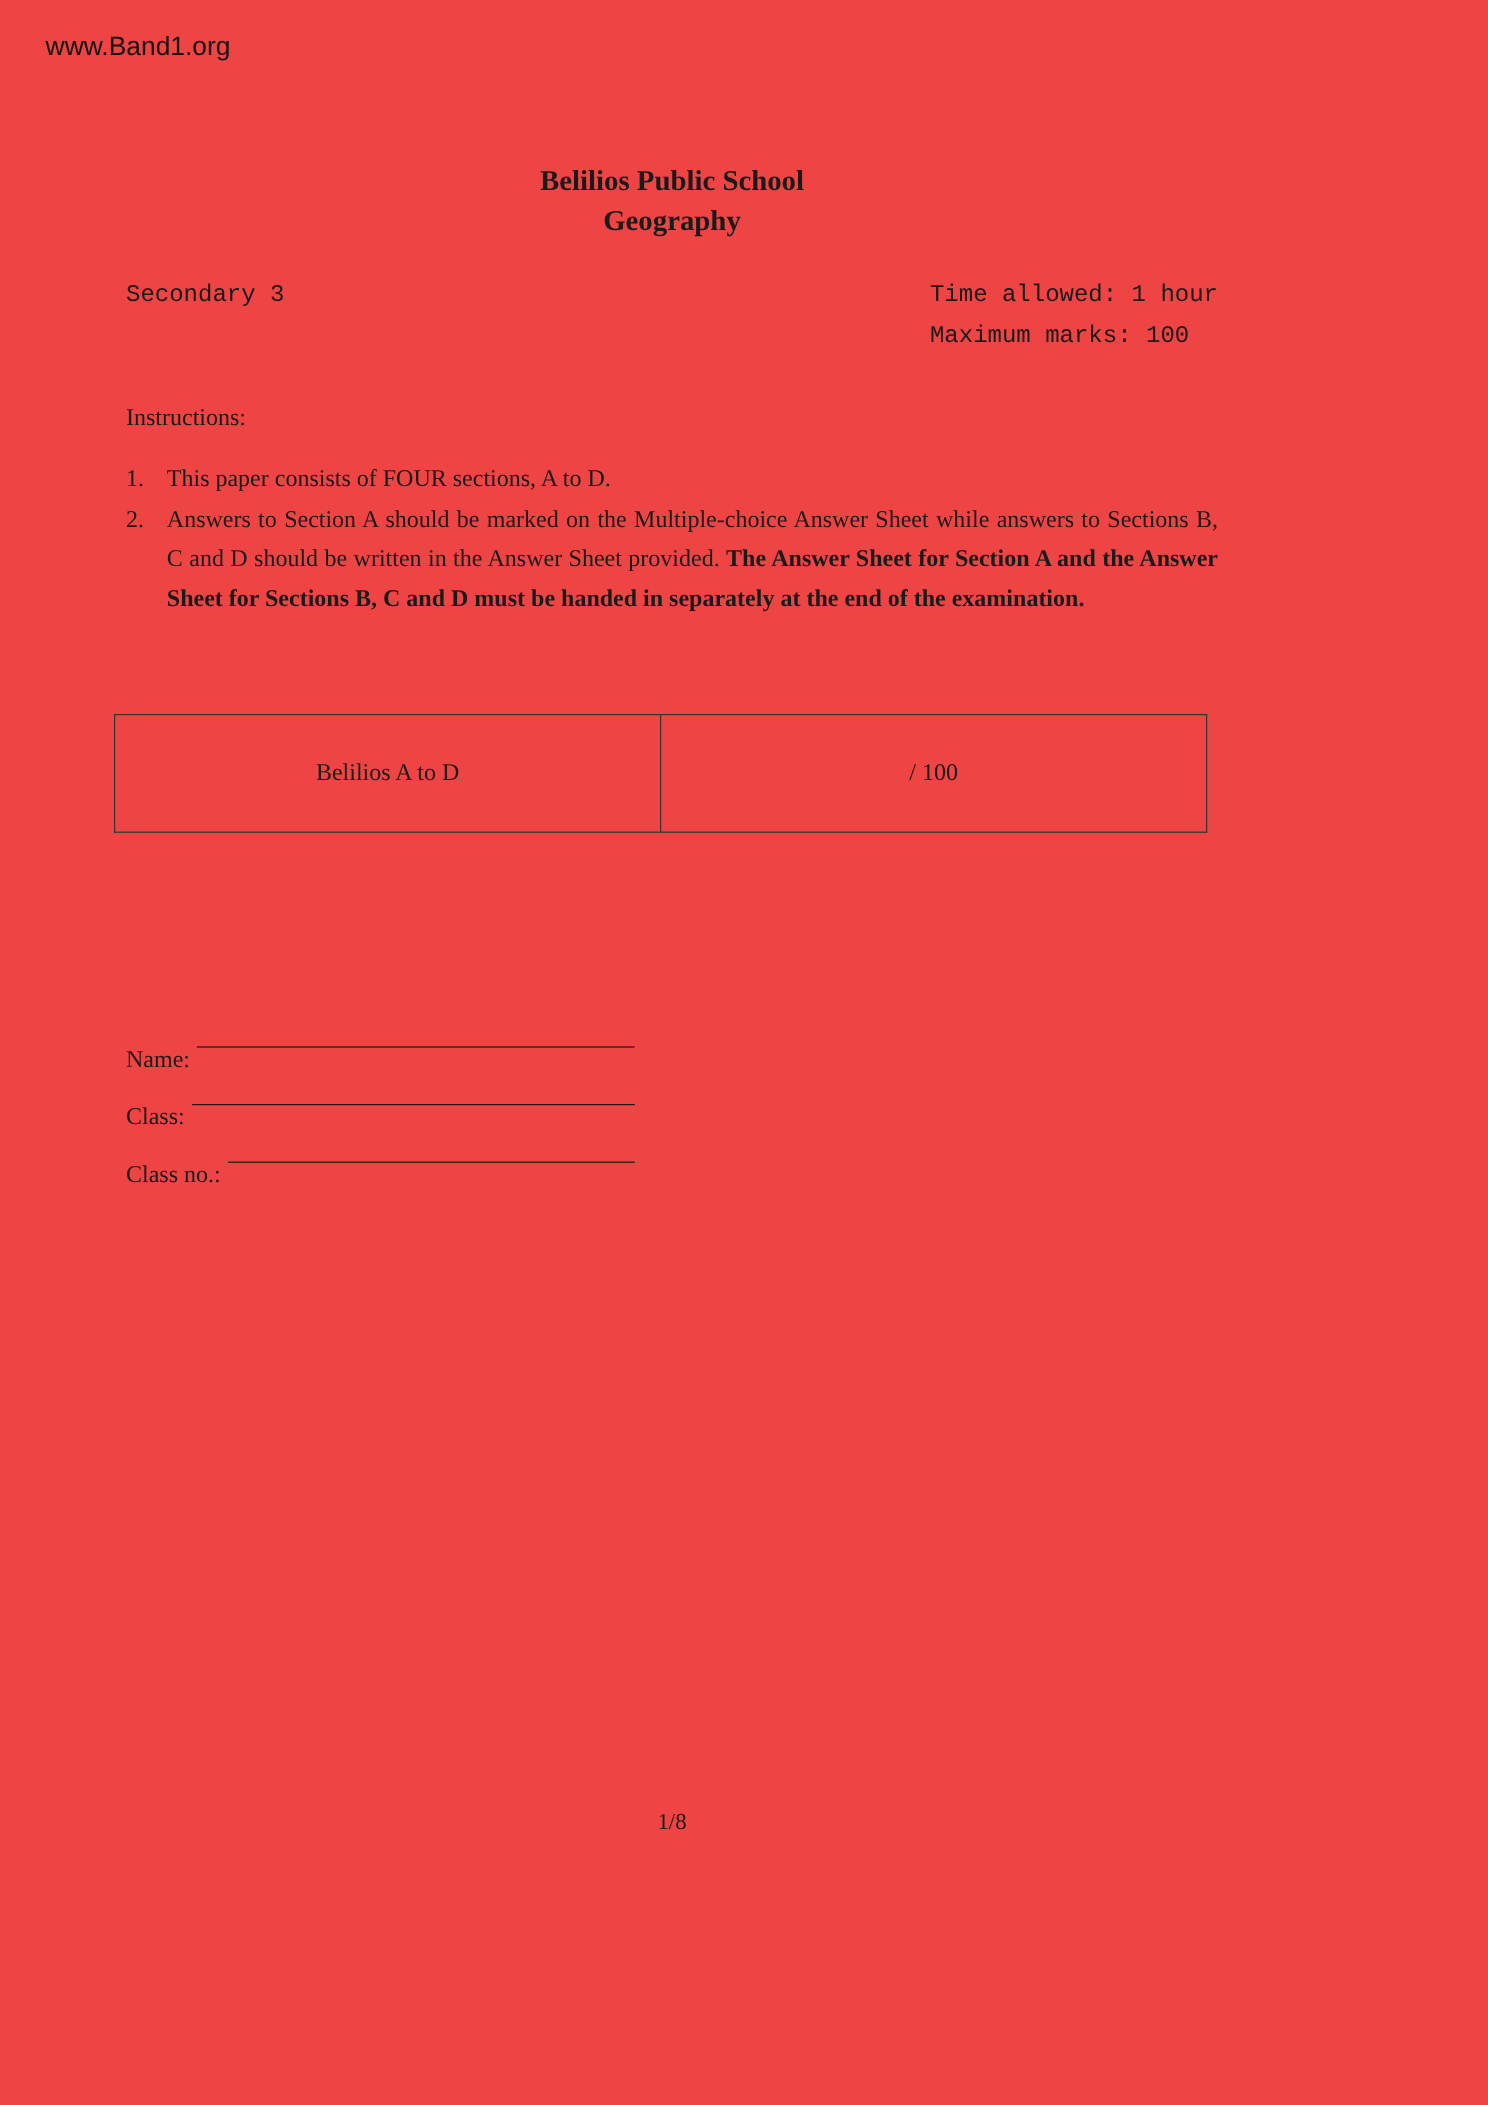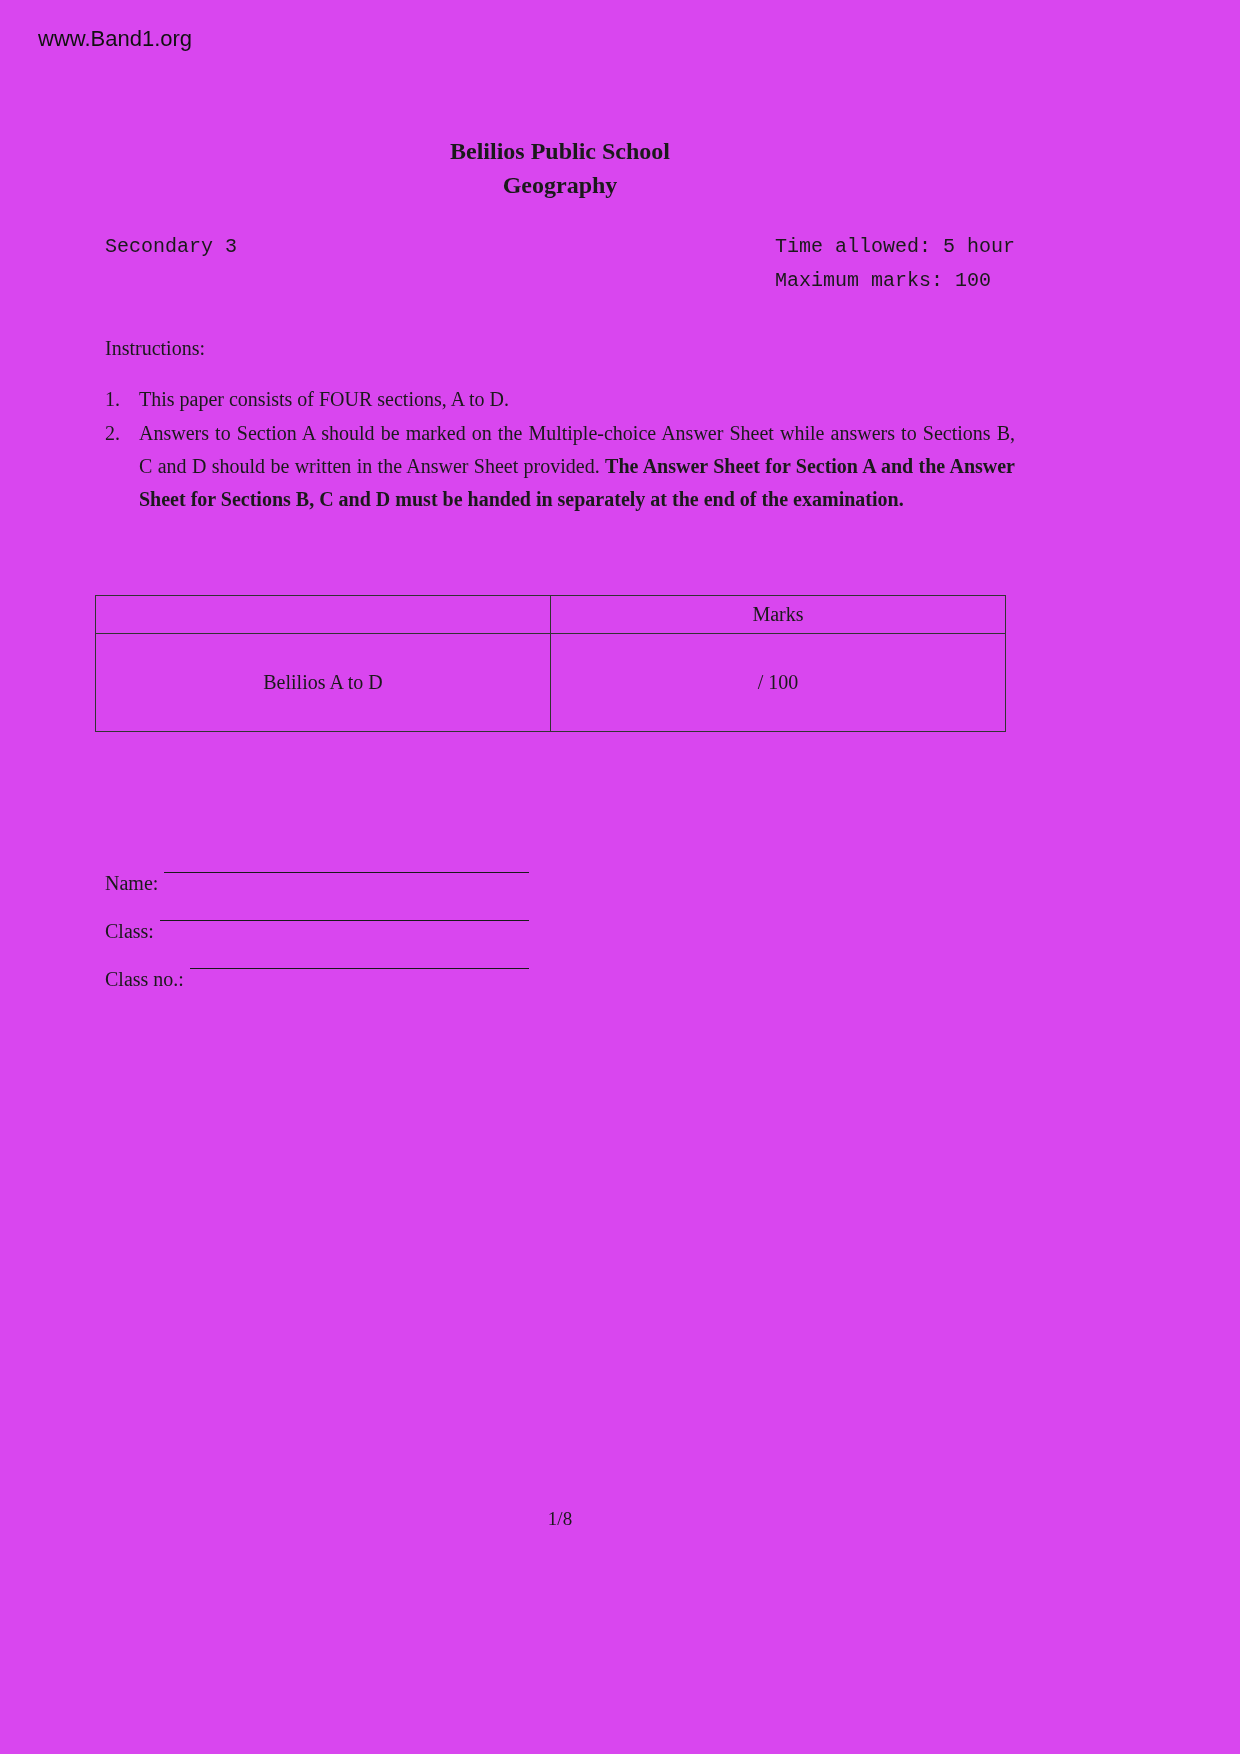--- a/index.html
+++ b/index.html
@@ -2,21 +2,21 @@
 <html><head>
 <meta charset="utf-8">
 <style>
   * { margin: 0; padding: 0; box-sizing: border-box; }
   html, body { background: #ffffff; }
   .page {
     position: relative;
     width: 1240px;
     height: 1754px;
     margin: 0 auto;
-    background: #d946ef;
+    background: #ef4444;
     color: #1a1a1a;
     font-family: "Liberation Serif", serif;
     font-size: 20px;
     overflow: hidden;
   }
   .watermark {
     position: absolute;
     top: 26px;
     left: 38px;
     font-family: "Liberation Sans", sans-serif;
@@ -99,45 +99,41 @@
   <div class="watermark">www.Band1.org</div>
 
   <div class="content title-block" style="position:absolute;">
     <div>Belilios Public School</div>
     <div>Geography</div>
   </div>
 
   <div class="content meta-row" style="position:absolute;font-family:Liberation Mono, monospace;">
     <div>Secondary 3</div>
     <div class="meta-right">
-      <div>Time allowed: 5 hour</div>
+      <div>Time allowed: 1 hour</div>
       <div>Maximum marks: 100</div>
     </div>
   </div>
 
   <div class="content instructions" style="position:absolute;">
     <div class="inst-title">Instructions:</div>
 
     <div class="inst-item">
       <span class="inst-num">1.</span>
       <div class="inst-text"><span>This paper consists of FOUR sections, A to D.</span><span class="bold"></span></div>
     </div>
 
     <div class="inst-item">
       <span class="inst-num">2.</span>
       <div class="inst-text justify"><span>Answers to Section A should be marked on the Multiple-choice Answer Sheet while answers to Sections B, C and D should be written in the Answer Sheet provided. </span><span class="bold">The Answer Sheet for Section A and the Answer Sheet for Sections B, C and D must be handed in separately at the end of the examination.</span></div>
     </div>
   </div>
 
   <table class="marks-table">
     <tbody>
-      <tr class="hdr-row">
-        <td class="col-label"></td>
-        <td class="col-marks">Marks</td>
-      </tr>
       <tr class="body-row">
         <td class="col-label">Belilios A to D</td>
         <td class="col-marks">/ 100</td>
       </tr>
     </tbody>
   </table>
 
   <div class="content student-block" style="position:absolute;">
     <div class="field-row">
       <span class="field-label">Name:</span>

